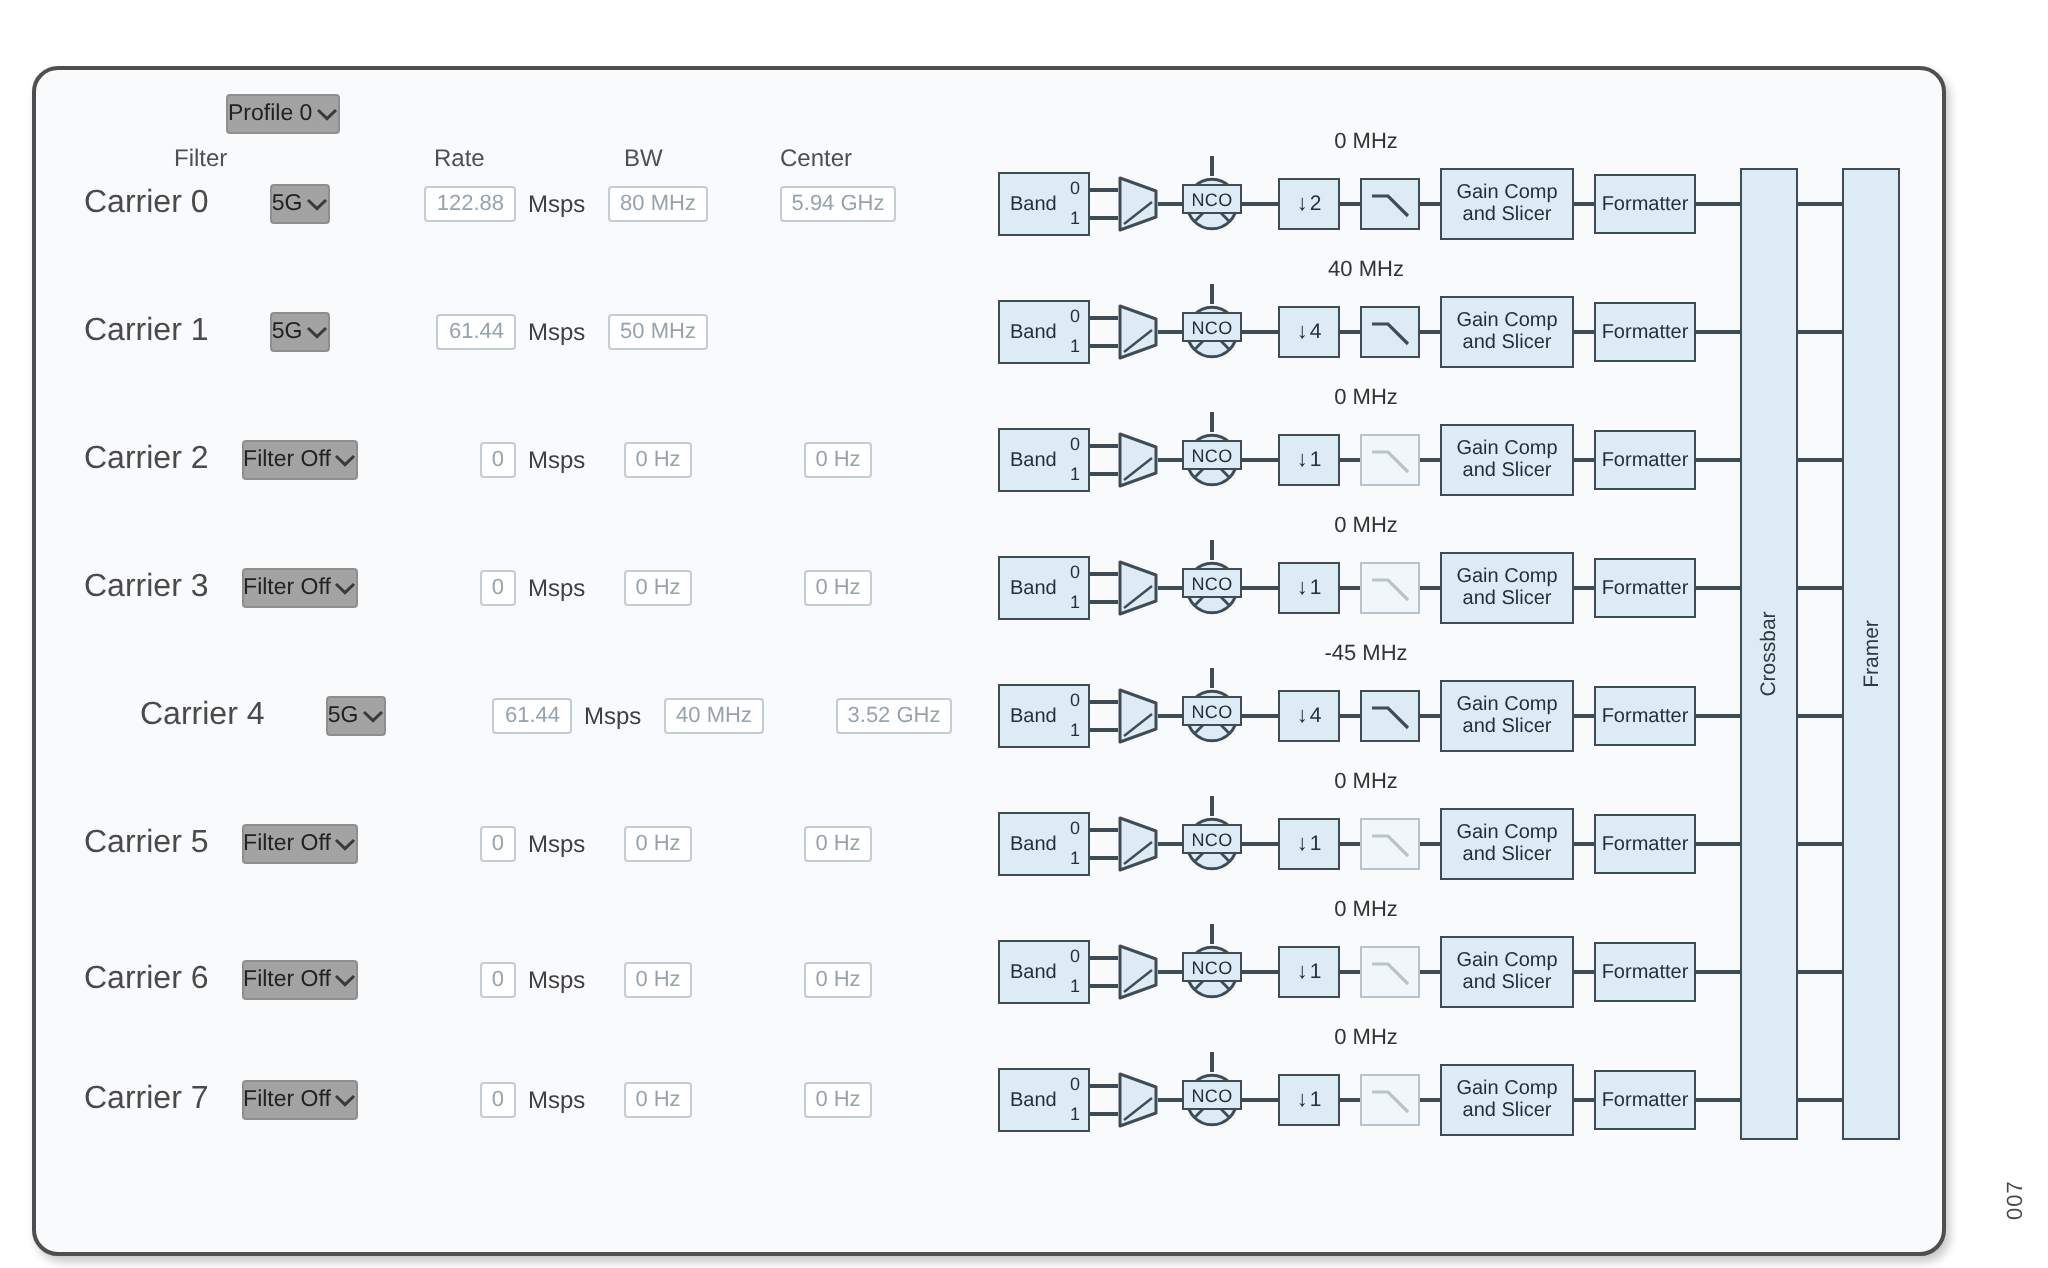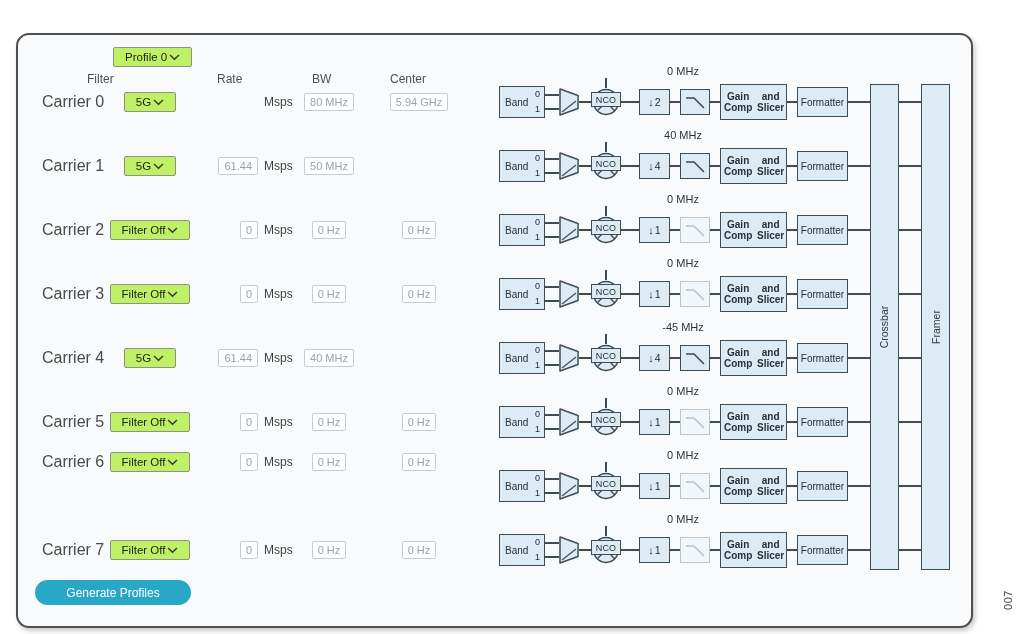--- a/index.html
+++ b/index.html
@@ -18,21 +18,21 @@
 
   .title{position:absolute;left:20px;top:5px;font-size:17.5px;font-weight:700;color:#2e2e2e;letter-spacing:.2px;}
 
   .panel{position:absolute;left:16px;top:33px;width:957px;height:595px;
     background:var(--panel-bg);border:2px solid #4f4f4f;border-radius:13px;
     box-shadow:2px 3px 5px rgba(0,0,0,.22);}
 
   
   .profile-wrap{position:absolute;left:95px;top:12px;}
   .select{display:inline-flex;align-items:center;justify-content:space-between;gap:2px;
-    height:20px;padding:2px 11px;background:#bef264;border:1px solid #8f8f8f;border-radius:2px;
+    height:20px;padding:2px 0;background:#a3a3a3;border:1px solid #8f8f8f;border-radius:2px;
     font-size:11.5px;color:#222;cursor:default;}
   .col-h{position:absolute;top:37px;font-size:12px;color:#4f4f4f;}
   .h-filter{left:69px}.h-rate{left:199px}.h-bw{left:294px}.h-center{left:372px}
 
   
   .form-row{position:absolute;left:0;width:470px;height:42px;}
   .carrier-label{position:absolute;left:24px;top:0;bottom:0;display:flex;align-items:center;
     font-size:16px;color:#4a4a4a;}
   .cell{position:absolute;top:0;bottom:0;display:flex;align-items:center;}
   .filter-cell{left:82px;width:100px;justify-content:center;}
@@ -63,22 +63,22 @@
     font-size:9px;letter-spacing:.2px;margin-top:29px;}
   .nco-wire{position:absolute;left:587px;top:21px;width:1.5px;height:10px;background:var(--wire);}
   .freq-label{position:absolute;left:615px;top:6px;width:100px;height:15px;display:flex;align-items:center;
     justify-content:center;font-size:11px;color:#333;}
   .decim-box{left:621px;top:32px;width:31px;height:26px;display:flex;align-items:center;justify-content:center;
     font-size:10.5px;}
   .darr{font-size:11px;margin-right:1px;}
   .filter-box{left:662px;top:32px;width:30px;height:26px;display:flex;align-items:center;justify-content:center;
     color:var(--box-stroke);}
   .filter-box.inactive{border-color:var(--inactive-stroke);background:var(--inactive-fill);color:var(--inactive-stroke);}
-  .gain-box{left:702px;top:27px;width:67px;height:36px;display:flex;flex-direction:row;align-items:center;
-    justify-content:center;font-size:10px;line-height:11.5px;text-align:center;font-weight:bold;}
+  .gain-box{left:702px;top:27px;width:67px;height:36px;display:flex;flex-direction:column;align-items:center;
+    justify-content:center;font-size:10px;line-height:11.5px;text-align:center;}
   .formatter-box{left:779px;top:30px;width:51px;height:30px;display:flex;align-items:center;justify-content:center;
     font-size:10px;}
   
   .xbar{position:absolute;left:852px;top:49px;width:29px;height:486px;display:flex;align-items:center;
     justify-content:center;}
   .framer{position:absolute;left:903px;top:49px;width:29px;height:486px;display:flex;align-items:center;
     justify-content:center;}
   .vtext{transform:rotate(-90deg);white-space:nowrap;font-size:10.5px;color:#2e3b42;}
 
   .gen-btn{position:absolute;left:17px;top:545px;width:156px;height:25px;border:none;border-radius:13px;
@@ -107,31 +107,33 @@
     <div class="col-h h-bw">BW</div>
     <div class="col-h h-center">Center</div>
 
     <div class="xbar blk">
       <span class="vtext">Crossbar</span>
     </div>
     <div class="framer blk">
       <span class="vtext">Framer</span>
     </div>
 
-    <button class="gen-btn">Generate Profiles</button>
   <div class="form-row" style="top: 46px;">
     <div class="carrier-label">Carrier 0</div>
     <div class="cell filter-cell">
       <div class="select">
         <span>5G</span>
         <svg width="11" height="7" viewBox="0 0 11 7">
               <polyline points="1,1 5.5,5.3 10,1" fill="none" stroke="#3a3a3a" stroke-width="1.5"></polyline>
             </svg>
       </div>
     </div>
+    <div class="cell rate-cell">
+          <div class="value-box">122.88</div>
+        </div>
     <div class="unit">Msps</div>
     <div class="cell bw-cell">
           <div class="value-box">80 MHz</div>
         </div>
     <div class="cell center-cell">
           <div class="value-box">5.94 GHz</div>
         </div>
   </div>
       <div class="diag-row" style="top: 22px;">
     <div class="blk band-box">
@@ -354,36 +356,39 @@
     <div class="wire w3"></div>
     <div class="blk gain-box">
       <span>Gain Comp</span>
       <span>and Slicer</span>
     </div>
     <div class="wire w4"></div>
     <div class="blk formatter-box">Formatter</div>
     <div class="wire w5"></div>
     <div class="wire w6"></div>
   </div>
-      <div class="form-row" style="top: 302px;">
+      <div class="form-row" style="top: 302px; margin-left: 28px;">
     <div class="carrier-label">Carrier 4</div>
     <div class="cell filter-cell">
       <div class="select">
         <span>5G</span>
         <svg width="11" height="7" viewBox="0 0 11 7">
               <polyline points="1,1 5.5,5.3 10,1" fill="none" stroke="#3a3a3a" stroke-width="1.5"></polyline>
             </svg>
       </div>
     </div>
     <div class="cell rate-cell">
           <div class="value-box">61.44</div>
         </div>
     <div class="unit">Msps</div>
     <div class="cell bw-cell">
           <div class="value-box">40 MHz</div>
+        </div>
+    <div class="cell center-cell">
+          <div class="value-box">3.52 GHz</div>
         </div>
   </div>
       <div class="diag-row" style="top: 278px;">
     <div class="blk band-box">
       <span class="band-name">Band</span>
       <span class="port p0">0</span>
       <span class="port p1">1</span>
     </div>
     <div class="wire w-band0"></div>
     <div class="wire w-band1"></div>
@@ -477,21 +482,21 @@
     <div class="wire w3"></div>
     <div class="blk gain-box">
       <span>Gain Comp</span>
       <span>and Slicer</span>
     </div>
     <div class="wire w4"></div>
     <div class="blk formatter-box">Formatter</div>
     <div class="wire w5"></div>
     <div class="wire w6"></div>
   </div>
-      <div class="form-row" style="top: 406px; text-decoration: underline;">
+      <div class="form-row" style="top: 434px; text-decoration: underline;">
     <div class="carrier-label">Carrier 6</div>
     <div class="cell filter-cell">
       <div class="select">
         <span>Filter Off</span>
         <svg width="11" height="7" viewBox="0 0 11 7">
               <polyline points="1,1 5.5,5.3 10,1" fill="none" stroke="#3a3a3a" stroke-width="1.5"></polyline>
             </svg>
       </div>
     </div>
     <div class="cell rate-cell">

